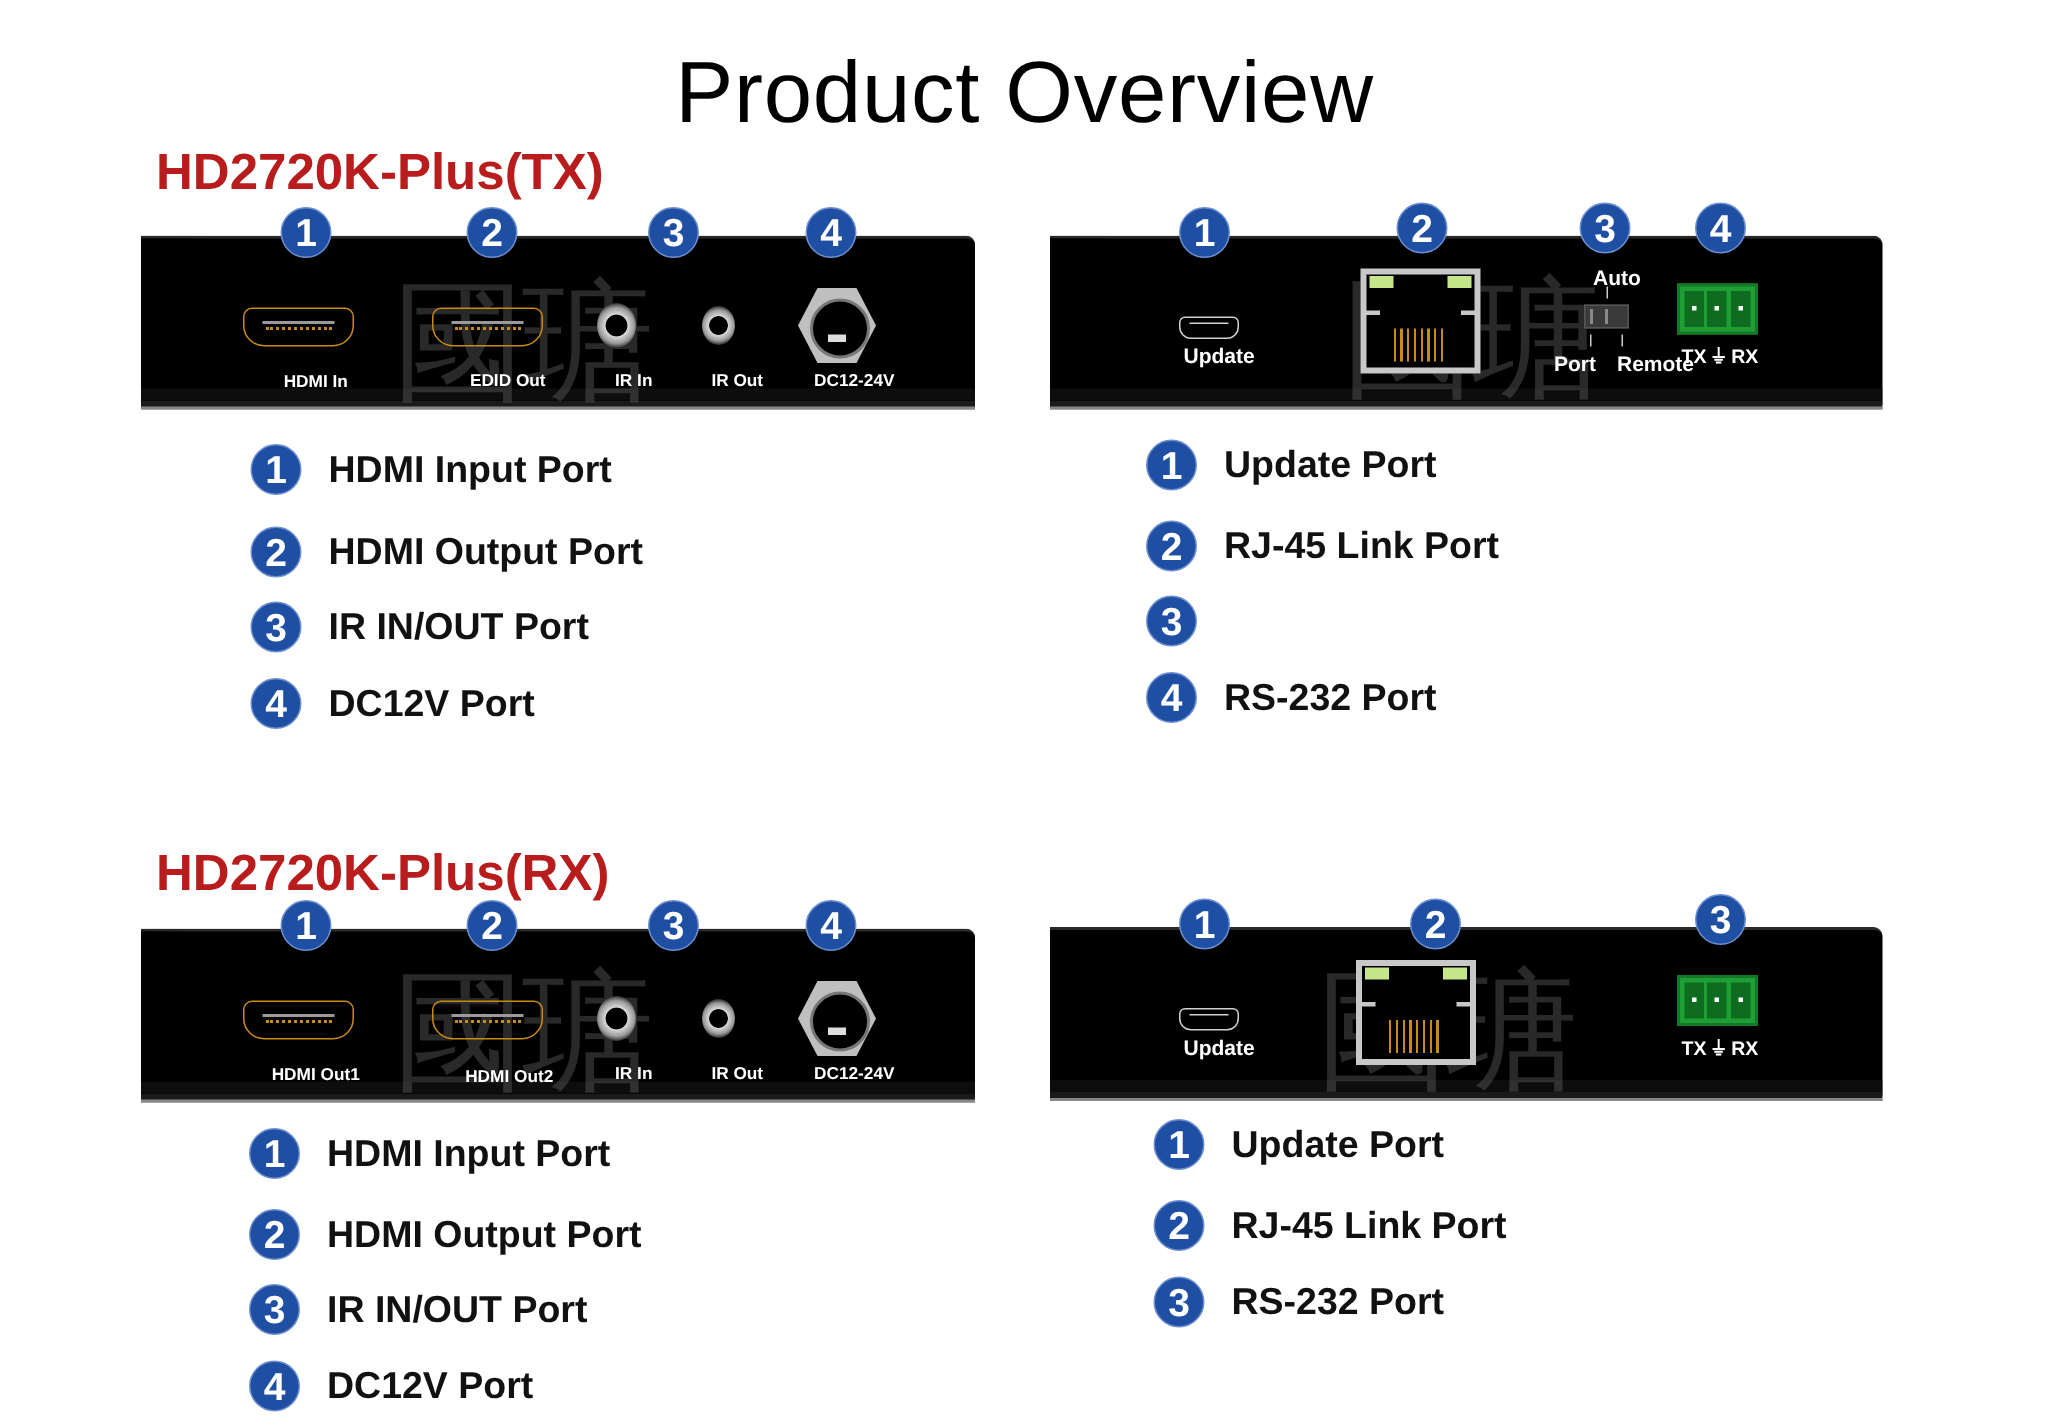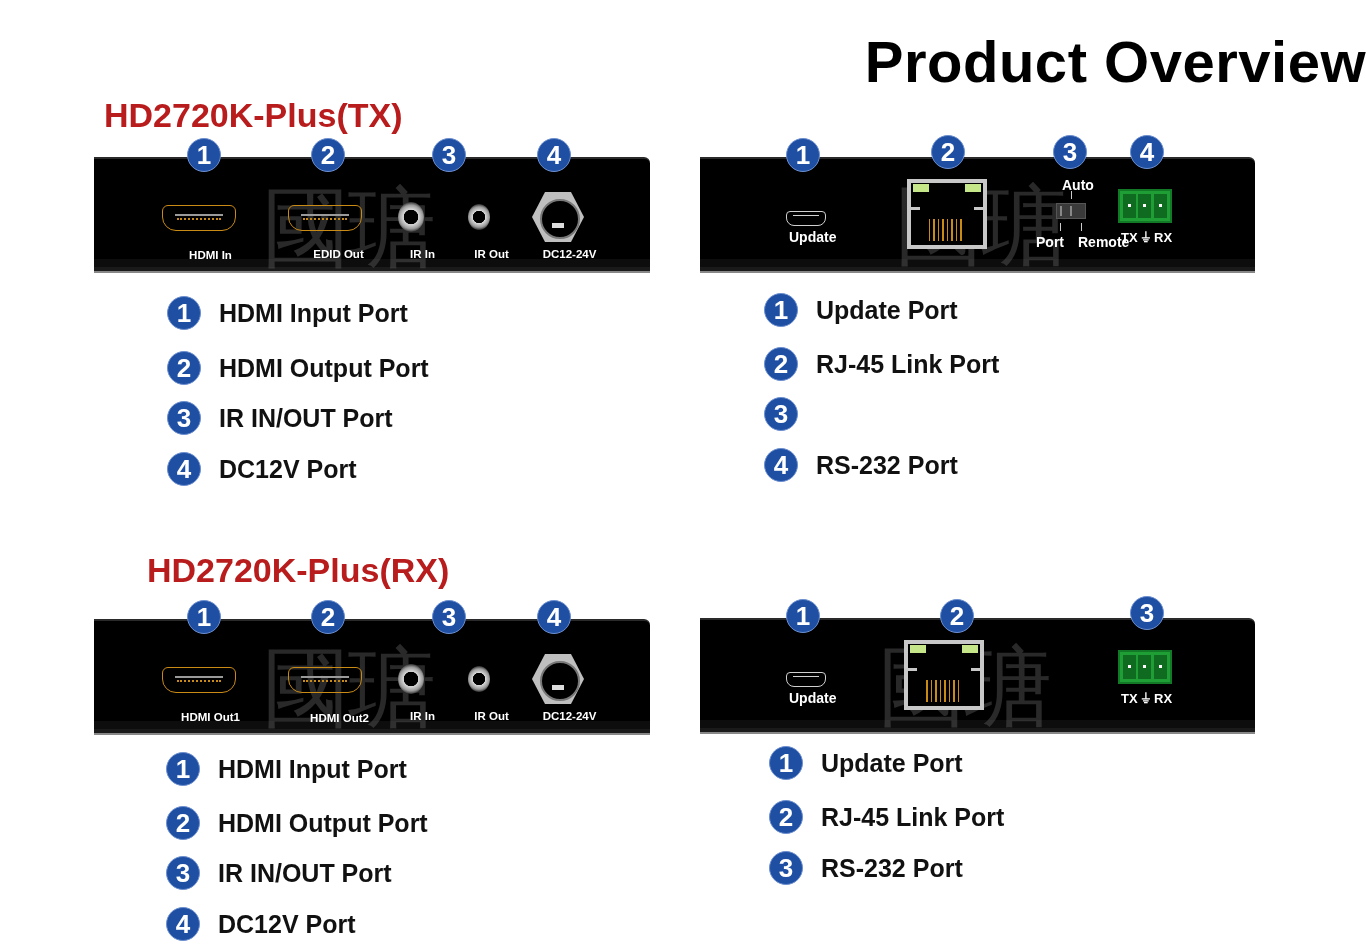--- a/index.html
+++ b/index.html
@@ -1,18 +1,18 @@
 <!DOCTYPE html>
 <html><head>
 <meta charset="utf-8">
 <style>
   * { box-sizing: border-box; margin: 0; padding: 0; }
   body { width: 1366px; height: 952px; background: #ffffff; font-family: "Liberation Sans", sans-serif; position: relative; overflow: hidden; }
   .abs { position: absolute; }
-  .title { left: 0; width: 1366px; top: 28px; text-align: right; font-size: 58px; font-weight: bold; color: #000; letter-spacing: 0.5px; }
+  .title { left: 0; width: 1366px; top: 28px; text-align: center; font-size: 58px; font-weight: normal; color: #000; letter-spacing: 0.5px; }
   .model { font-size: 34px; font-weight: bold; color: #b91c1c; }
   .panel { background: #000; border-top: 2px solid #2a2a2a; border-bottom: 6px solid #1a1a1a; border-radius: 0 6px 0 0; box-shadow: inset 0 -8px 0 #0d0d0d; }
   .panel::after { content: ""; position: absolute; left: 0; right: 0; bottom: -6px; height: 2px; background: #888; }
   .badge { width: 34px; height: 34px; border-radius: 50%; background: #1f4fa3; color: #fff; font-weight: bold; font-size: 26px; display: flex; align-items: center; justify-content: center; border: 1.5px solid #6d8fd0; }
   .plabel { color: #fff; font-size: 11.5px; font-weight: bold; white-space: nowrap; transform: translateX(-50%); padding-left: 21px; }
   .watermark { color: rgba(90,90,90,0.45); font-size: 88px; font-family: "DejaVu Serif", serif; letter-spacing: -2px; }
   .hdmi { width: 74px; height: 26px; border: 1.5px solid #c98a16; border-radius: 6px 6px 14px 14px; }
   .hdmi::before { content: ""; position: absolute; left: 12px; right: 12px; top: 8px; height: 2px; background: #9a9a9a; }
   .hdmi::after { content: ""; position: absolute; left: 14px; right: 14px; top: 12px; height: 2px; border-top: 2px dotted #c98a16; }
   .jack { width: 26px; height: 30px; border-radius: 50%; background: radial-gradient(circle, #000 35%, #d8d8d8 38%, #9a9a9a 60%, #333 75%); }
@@ -118,21 +118,21 @@
   <div class="legend-text">RJ-45 Link Port</div>
 </div>
 <div class="abs legend" style="left:764px; top:397px;">
   <div class="badge" style="background: rgb(31, 79, 163);">3</div>
 </div>
 <div class="abs legend" style="left:764px; top:448px;">
   <div class="badge" style="background: rgb(31, 79, 163);">4</div>
   <div class="legend-text">RS-232 Port</div>
 </div>
 
-<div class="abs model" style="left:104px; top:551px;margin-left:43px;">HD2720K-Plus(RX)</div>
+<div class="abs model" style="left:104px; top:563px;">HD2720K-Plus(RX)</div>
 
 <div class="abs panel" style="left:94px; top:619px; width:556px; height:116px;">
   <div class="abs watermark" style="left:168px; top:8px;">國瑭</div>
   <div class="abs hdmi" style="left:68px; top:46px;"></div>
   <div class="abs hdmi" style="left:194px; top:46px;"></div>
   <div class="abs jack" style="left:304px; top:43px;"></div>
   <div class="abs jack small" style="left:374px; top:45px;"></div>
   <div class="abs dc" style="left:438px; top:32px;"></div>
   <div class="abs plabel" style="left:106px; top:90px;">HDMI Out1</div>
   <div class="abs plabel" style="left:235px; top:91px;">HDMI Out2</div>

